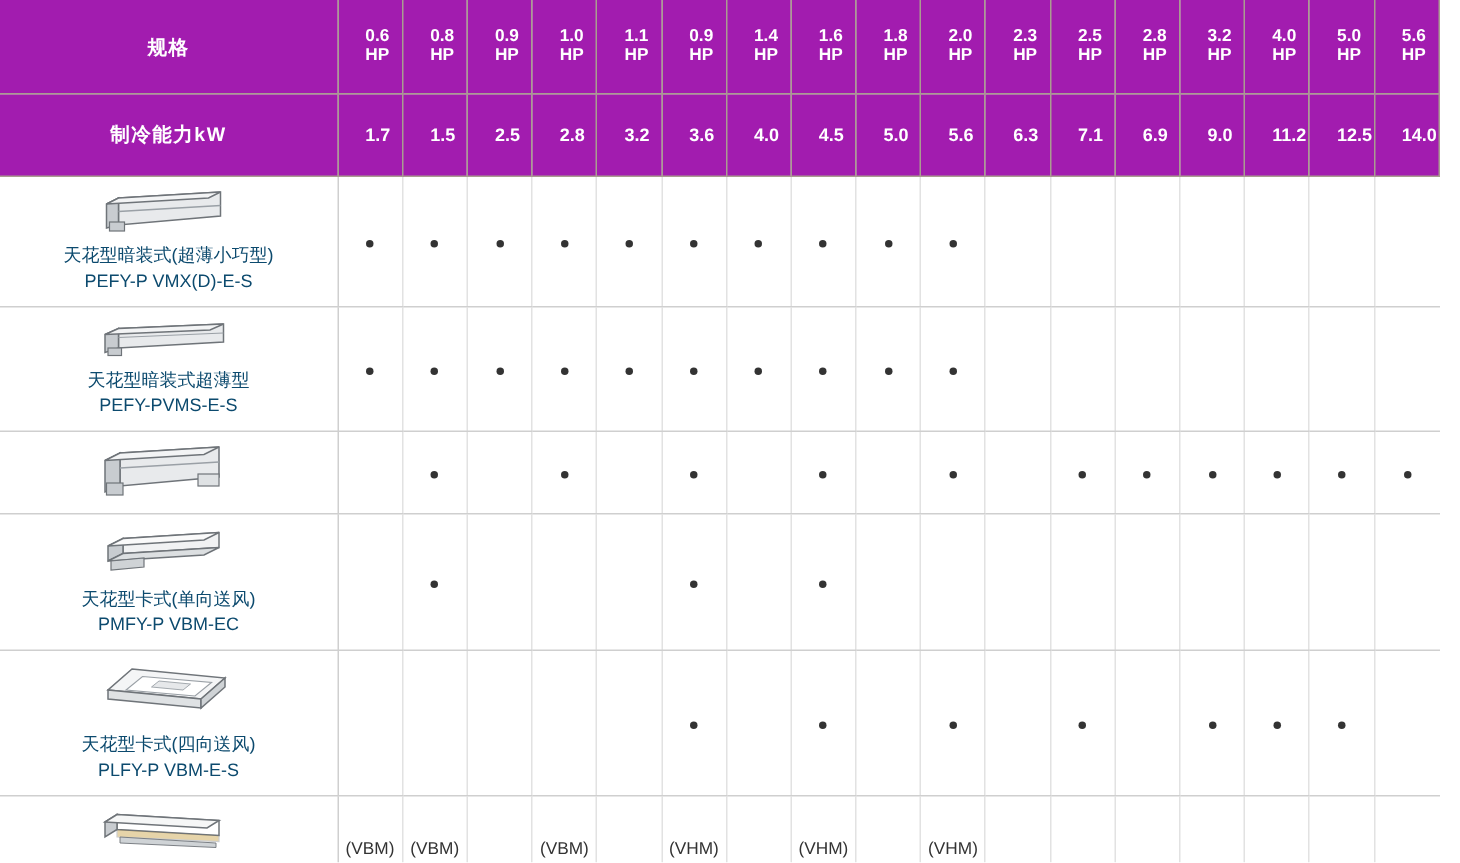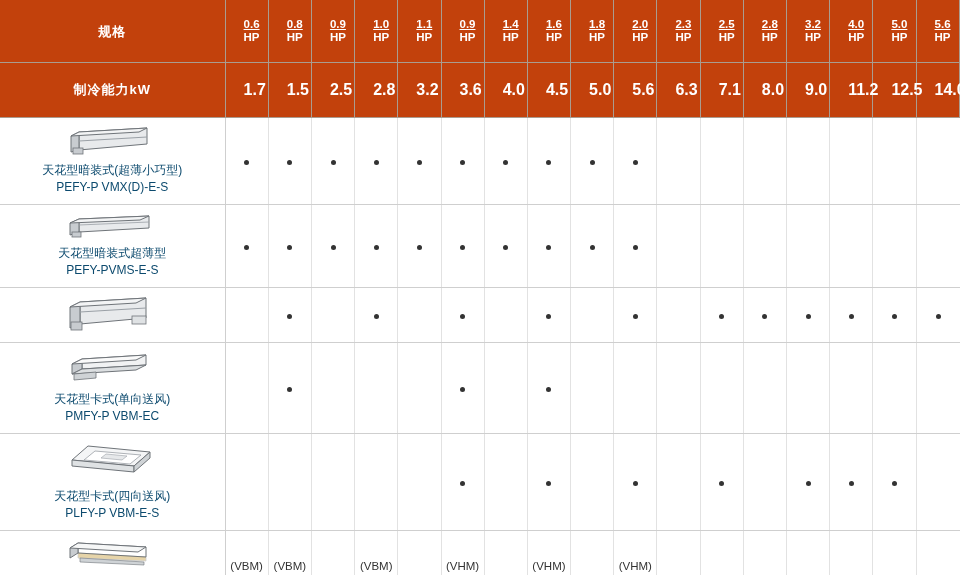--- a/index.html
+++ b/index.html
@@ -16,39 +16,39 @@
     overflow: hidden;
   }
   table.spec {
     border-collapse: collapse;
     table-layout: fixed;
     width: 960px;
     margin: 0;
   }
   
   tr.hdr-hp > th, tr.hdr-kw > th {
-    background: #c2410c;
+    background: #a21caf;
     color: #ffffff;
     font-weight: bold;
     border-right: 1px solid #a99c90;
     border-bottom: 1px solid #a99c90;
     text-align: center;
     vertical-align: middle;
     padding: 18px;
   }
   tr.hdr-hp > th.label-cell,
   tr.hdr-kw > th.label-cell {
     font-size: 13px;
     letter-spacing: 1px;
   }
   tr.hdr-hp > th { height: 34px; font-size: 11.5px; line-height: 13px; }
-  tr.hdr-kw > th { height: 24px; font-size: 16px; }
+  tr.hdr-kw > th { height: 24px; font-size: 12px; }
   th.last, td.last { border-right: none; }
 
-  .hp-top { display: block; text-decoration: underline; }
+  .hp-top { display: block; }
   .hp-bot { display: block; }
 
   
   td.prod {
     width: 225px;
     border-right: 1px solid #cfcfcf;
     border-bottom: 1px solid #cfcfcf;
     text-align: center;
     vertical-align: middle;
     padding: 6px 4px 8px 4px;
@@ -179,21 +179,21 @@
         <th>2.5</th>
         <th>2.8</th>
         <th>3.2</th>
         <th>3.6</th>
         <th>4.0</th>
         <th>4.5</th>
         <th>5.0</th>
         <th>5.6</th>
         <th>6.3</th>
         <th>7.1</th>
-        <th>8.0</th>
+        <th>6.9</th>
         <th>9.0</th>
         <th>11.2</th>
         <th>12.5</th>
         <th class="last">14.0</th>
       </tr>
     </thead>
     <tbody id="tbody">
         <tr>
           <td class="prod">
             <div>

